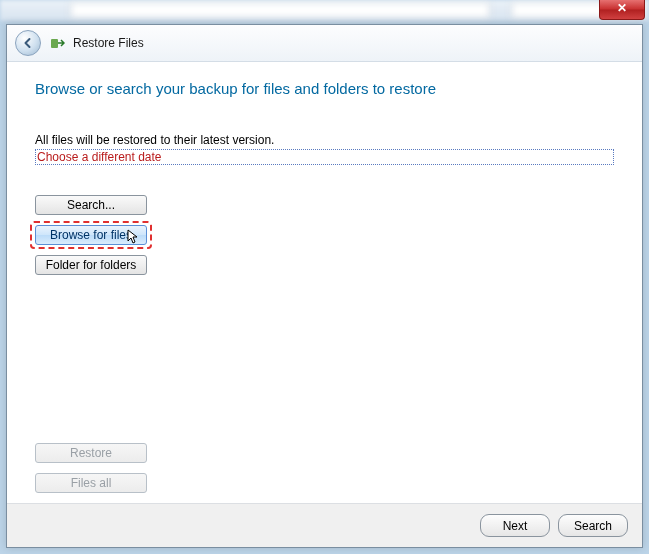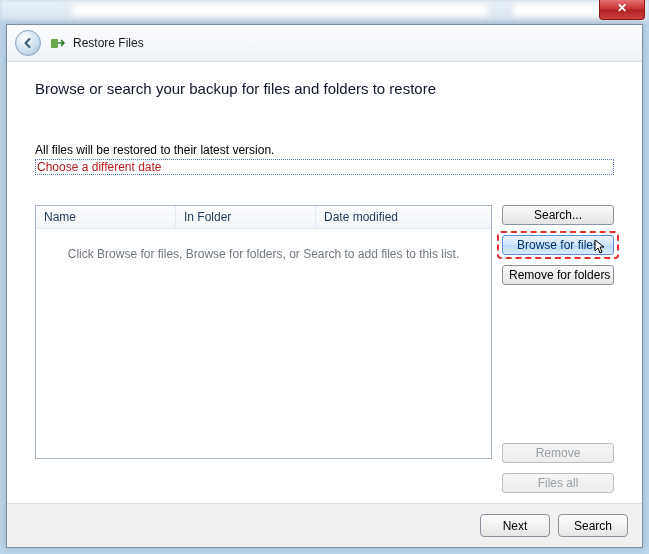--- a/index.html
+++ b/index.html
@@ -85,30 +85,29 @@
   font-size: 12px;
   color: #1a1a1a;
 }
 .wiz-body {
   flex: 1;
   padding: 18px 28px 10px 28px;
   display: flex;
   flex-direction: column;
 }
 .heading {
-  color: #0f172a;
+  color: #0369a1;
   font-size: 15px;
   font-weight: normal;
-  margin-bottom: 22px;
+  margin-bottom: 36px;
 }
 .info-text {
   font-size: 12px;
   color: #000;
   margin-bottom: 2px;
-  margin-top: 24px;
 }
 .link {
   color: #b91c1c;
   font-size: 12px;
   text-decoration: none;
   border: 1px dotted #5a7ac0;
   display: inline-block;
   padding: 0 1px;
 }
 .middle-row {
@@ -194,21 +193,21 @@
   padding: 10px 14px;
   display: flex;
   justify-content: flex-end;
   gap: 8px;
 }
 .footer-btn {
   min-width: 70px;
   height: 23px;
   background: linear-gradient(#fdfdfd, #e6e6e6);
   border: 1px solid #8a949e;
-  border-radius: 4px;
+  border-radius: 9px;
   font-size: 12px;
 }
 </style>
 </head>
 <body>
 
 <div class="blurred-chrome"></div>
 <div class="blurred-url"></div>
 <div class="blurred-search"></div>
 
@@ -229,43 +228,35 @@
     </span>
     <span class="wiz-title">Restore Files</span>
   </div>
 
   <div class="wiz-body">
     <div class="heading">Browse or search your backup for files and folders to restore</div>
     <div class="info-text">All files will be restored to their latest version.</div>
     <a href="#" class="link">Choose a different date</a>
 
     <div class="middle-row">
-      <div class="listview">
-        <div class="listview-header">
-          <div class="lv-col lv-name">Name</div>
-          <div class="lv-col lv-folder">In Folder</div>
-          <div class="lv-col lv-date">Date modified</div>
-        </div>
-        <div class="listview-empty">Click Browse for files, Browse for folders, or Search to add files to this list.</div>
-      </div>
 
       <div class="side-buttons">
         <button class="btn">Search...</button>
         <div style="position:relative">
           <button class="btn highlight" style="width:100%">Browse for files</button>
           <div class="callout"></div>
           <span class="cursor">
             <svg width="14" height="16" viewBox="0 0 14 16">
               <path d="M1 1 l0 11 l3 -3 l2 5 l2 -1 l-2 -5 l4 0 z" fill="#fff" stroke="#000" stroke-width="1"></path>
             </svg>
           </span>
         </div>
-        <button class="btn">Remove for folders</button>
+        <button class="btn">Folder for folders</button>
         <div class="spacer-lg"></div>
-        <button class="btn disabled">Remove</button>
+        <button class="btn disabled">Restore</button>
         <button class="btn disabled">Files all</button>
       </div>
     </div>
   </div>
 
   <div class="wiz-footer">
     <button class="footer-btn">Next</button>
     <button class="footer-btn">Search</button>
   </div>
 </div>

